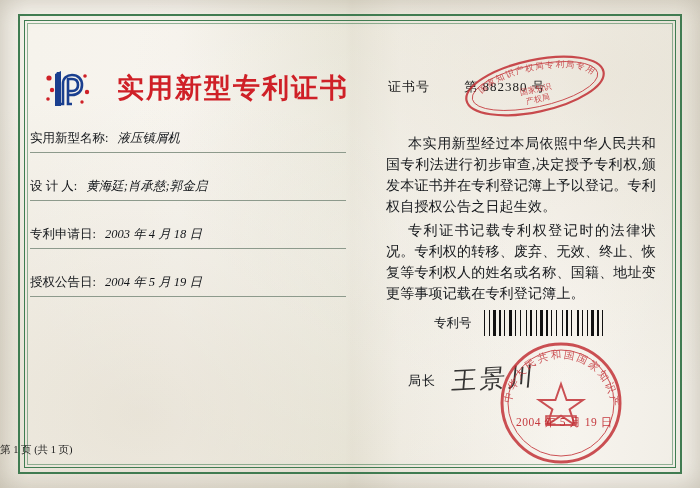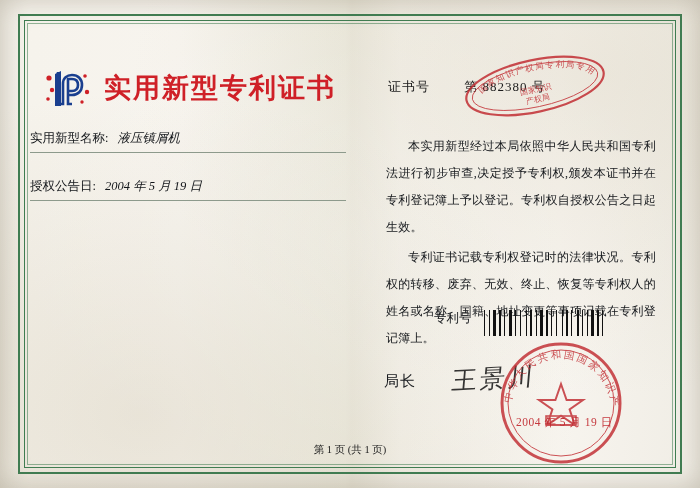--- a/index.html
+++ b/index.html
@@ -65,21 +65,21 @@
   .corner.tr { right: 18px; top: 14px; border-left: none; border-bottom: none; }
   .corner.bl { left: 18px; bottom: 14px; border-right: none; border-top: none; }
   .corner.br { right: 18px; bottom: 14px; border-left: none; border-top: none; }
 
   
   .title-row {
     position: absolute;
     left: 44px; top: 68px;
     display: flex;
     align-items: center;
-    gap: 14px;
+    gap: 27px;
   }
   .logo {
     width: 46px; height: 40px;
     position: relative;
   }
   .title-text {
     font-size: 27px;
     font-weight: bold;
     letter-spacing: 2px;
     color: #cf2027;
@@ -124,55 +124,55 @@
     white-space: nowrap;
   }
   .field .label { font-weight: normal; }
   .field .value { margin-left: 6px; font-style: italic; }
 
   
   .body-text {
     position: absolute;
     left: 386px; top: 133px;
     width: 270px;
-    font-size: 12px;
-    line-height: 27px;
+    font-size: 14px;
+    line-height: 21px;
     color: #15181c;
     text-align: justify;
     letter-spacing: 0.2px;
   }
   .body-text p { margin: 0 0 3px 0; text-indent: 22px; }
 
   
   .patent-no-row {
     position: absolute;
     left: 434px; top: 310px;
     display: flex;
-    align-items: flex-start;
+    align-items: center;
     gap: 12px;
     font-size: 12.5px;
     color: #15181c;
   }
   .barcode {
     display: flex;
     align-items: flex-end;
     height: 26px;
     gap: 1px;
   }
   .barcode i {
     display: block;
     background: #111;
     height: 100%;
   }
 
   
   .director {
     position: absolute;
-    left: 384px; top: 372px;
-    font-size: 15px;
+    left: 408px; top: 372px;
+    font-size: 13px;
     color: #15181c;
     letter-spacing: 1px;
   }
   .signature {
     position: absolute;
     left: 452px; top: 362px;
     font-size: 25px;
     color: #1a1a1a;
     font-family: "DejaVu Serif", "Liberation Serif", serif;
     transform: skewX(-8deg) rotate(-3deg);
@@ -193,21 +193,21 @@
     font-size: 11.5px;
     color: #c0272d;
     letter-spacing: 0.5px;
     opacity: 0.9;
   }
 
   
   .footer {
     position: absolute;
     left: 0; right: 0; top: 443px;
-    text-align: center;
+    text-align: left;
     font-size: 10.5px;
     color: #1c1c1c;
   }
   
   .edge-shade {
     position: absolute;
     inset: 0;
     box-shadow: inset 0 0 26px rgba(120,110,85,0.35);
     pointer-events: none;
   }
@@ -260,20 +260,28 @@
       <text x="75" y="46" font-size="8" fill="#c0272d" text-anchor="middle" font-family="DejaVu Serif, serif">产权局</text>
     </svg>
   </div>
 
   <div class="fields">
     <div class="field">
       <span class="label">实用新型名称:</span>
       <span class="value">液压镇屑机</span>
     </div>
     <div class="field">
+      <span class="label">设 计 人:</span>
+      <span class="value">黄海廷;肖承慈;郭金启</span>
+    </div>
+    <div class="field">
+      <span class="label">专利申请日:</span>
+      <span class="value">2003 年 4 月 18 日</span>
+    </div>
+    <div class="field">
       <span class="label">授权公告日:</span>
       <span class="value">2004 年 5 月 19 日</span>
     </div>
   </div>
 
   <div class="body-text">
     <p>本实用新型经过本局依照中华人民共和国专利法进行初步审查,决定授予专利权,颁发本证书并在专利登记簿上予以登记。专利权自授权公告之日起生效。</p>
     <p>专利证书记载专利权登记时的法律状况。专利权的转移、废弃、无效、终止、恢复等专利权人的姓名或名称、国籍、地址变更等事项记载在专利登记簿上。</p>
   </div>
 

